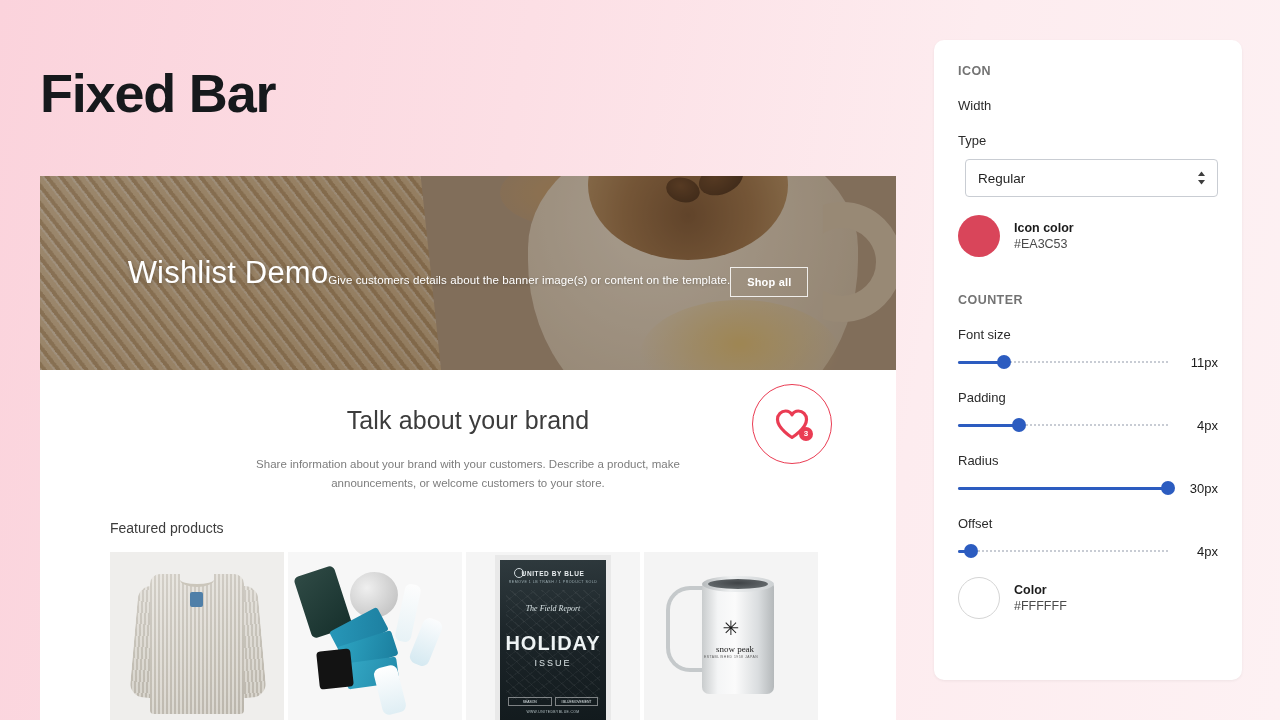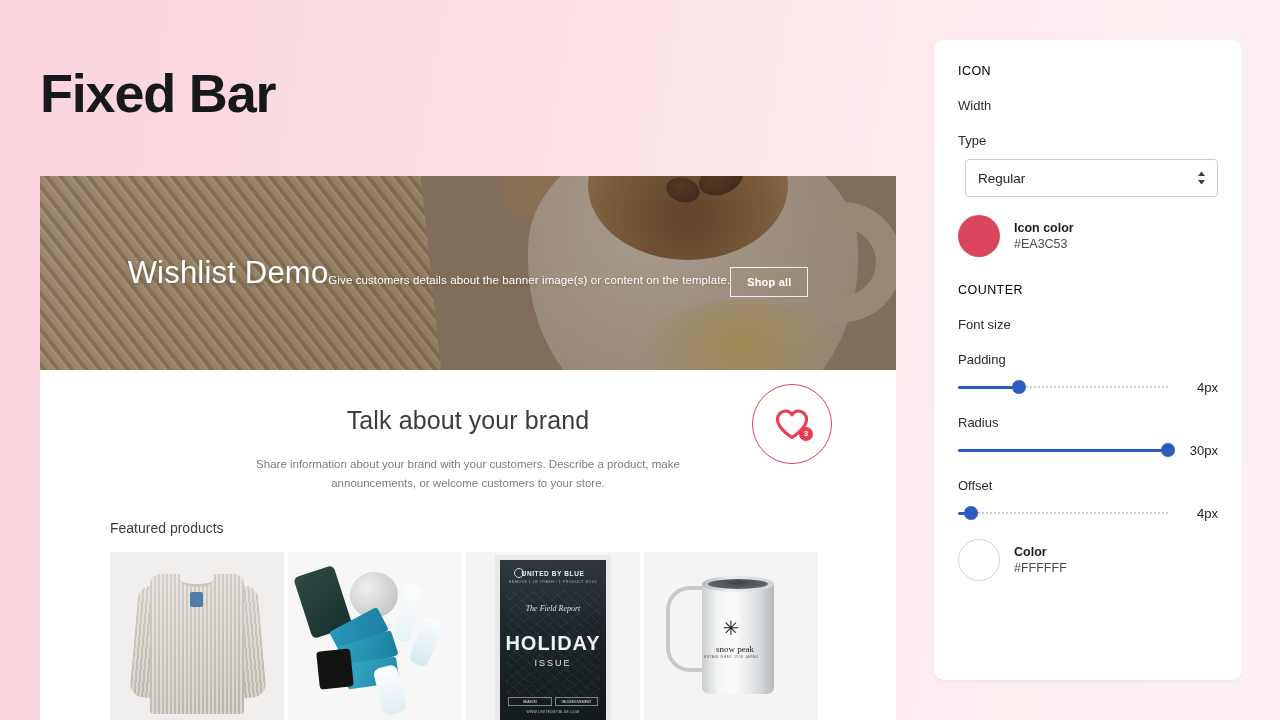--- a/index.html
+++ b/index.html
@@ -391,23 +391,23 @@
     top: 40px;
     width: 308px;
     height: 640px;
     background: #ffffff;
     border-radius: 10px;
     padding: 24px;
     box-shadow: 0 1px 3px rgba(0,0,0,.06);
   }
   .section-head {
     font-size: 12.5px;
-    font-weight: 400;
+    font-weight: 700;
     letter-spacing: .45px;
-    color: #000000;
+    color: #737373;
   }
   .field-label {
     font-size: 13px;
     color: #2b2b2b;
     margin-top: 20px;
   }
   .slider-row {
     display: flex;
     align-items: center;
     gap: 10px;
@@ -491,21 +491,21 @@
     width: 42px;
     height: 42px;
     border-radius: 50%;
     flex: 0 0 auto;
     cursor: pointer;
   }
   .swatch.outline { border: 1px solid #d5d5d5; }
   .color-name { font-size: 12.5px; font-weight: 700; color: #1b1b1b; }
   .color-hex { font-size: 12.5px; color: #4a4a4a; margin-top: 2px; }
 
-  .mt-section { margin-top: 26px; }
+  .mt-section { margin-top: 36px; }
 </style>
 </head>
 <body>
 
 <div class="page-title">Fixed Bar</div>
 
 <div class="preview">
 
   <div class="hero">
     <div class="hero-photo">
@@ -617,20 +617,28 @@
     <div class="swatch" style="background: rgb(217, 69, 90);"></div>
     <div>
       <div class="color-name">Icon color</div>
       <div class="color-hex">#EA3C53</div>
     </div>
   </div>
 
   <div class="section-head mt-section">COUNTER</div>
 
   <div class="field-label">Font size</div>
+  <div class="slider-row">
+    <div class="slider">
+      <div class="track"></div>
+      <div class="fill" style="width: 22%;"></div>
+      <div class="thumb" style="left: 22%;"></div>
+    </div>
+    <div class="slider-value">11px</div>
+  </div>
 
   <div class="field-label">Padding</div>
   <div class="slider-row">
     <div class="slider">
       <div class="track"></div>
       <div class="fill" style="width: 29%;"></div>
       <div class="thumb" style="left: 29%;"></div>
     </div>
     <div class="slider-value">4px</div>
   </div>

